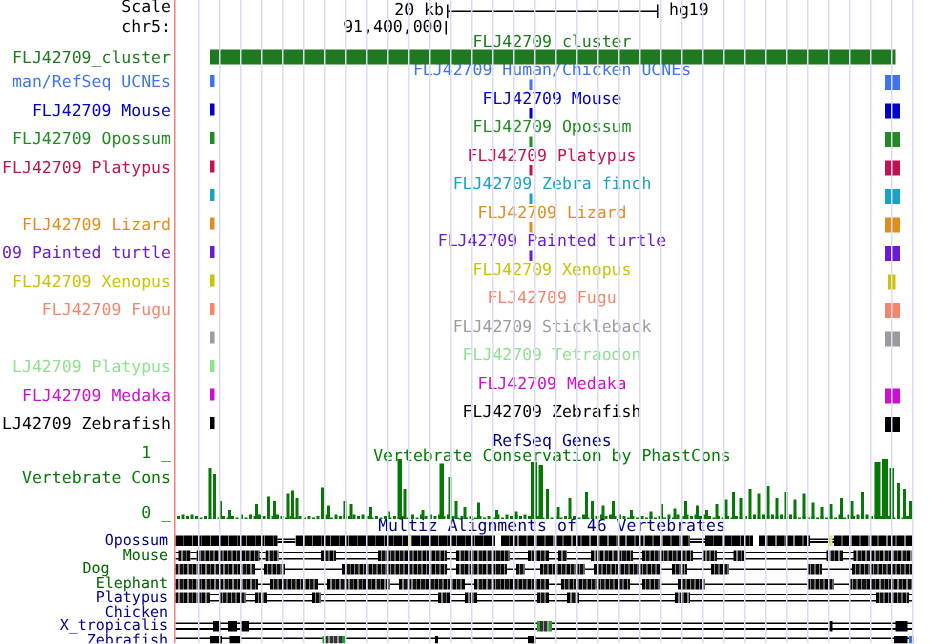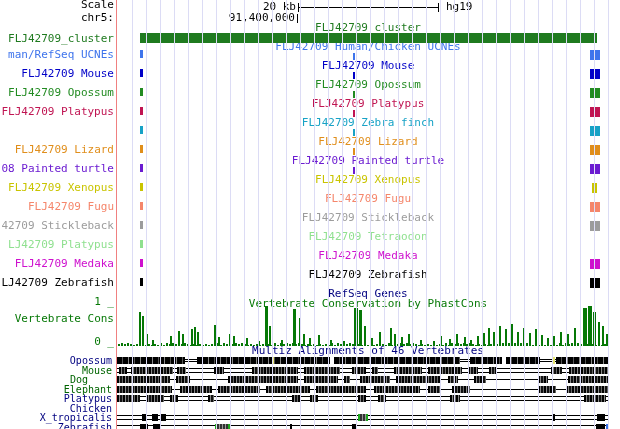--- a/index.html
+++ b/index.html
@@ -95,34 +95,33 @@
     <div class="abs" style="left: 128px; top: 118px; width: 480px; color: rgb(23, 162, 198); text-align: center;">FLJ42709 Zebra finch</div>
     <div class="abs" style="left: 140px; top: 126px; width: 3px; height: 8px; background: rgb(23, 162, 198);"></div>
     <div class="abs" style="left: 353px; top: 129px; width: 2px; height: 7px; background: rgb(23, 162, 198);"></div>
     <div class="abs" style="left: 590px; top: 126px; width: 10px; height: 10px; background: rgb(23, 162, 198);"></div>
     <div class="abs" style="left: 128px; top: 137px; width: 480px; color: rgb(224, 142, 27); text-align: center;">FLJ42709 Lizard</div>
     <div class="abs" style="left: 0px; top: 145px; width: 114px; color: rgb(224, 142, 27); text-align: right;">FLJ42709 Lizard</div>
     <div class="abs" style="left: 140px; top: 145px; width: 3px; height: 8px; background: rgb(224, 142, 27);"></div>
     <div class="abs" style="left: 353px; top: 148px; width: 2px; height: 7px; background: rgb(224, 142, 27);"></div>
     <div class="abs" style="left: 590px; top: 145px; width: 10px; height: 10px; background: rgb(224, 142, 27);"></div>
     <div class="abs" style="left: 128px; top: 156px; width: 480px; color: rgb(107, 27, 209); text-align: center;">FLJ42709 Painted turtle</div>
-    <div class="abs" style="left: 0px; top: 164px; width: 114px; color: rgb(107, 27, 209); text-align: right;">08 Painted turtle</div>
+    <div class="abs" style="left: 0px; top: 164px; width: 114px; color: rgb(107, 27, 209); text-align: right;">09 Painted turtle</div>
     <div class="abs" style="left: 140px; top: 164px; width: 3px; height: 8px; background: rgb(107, 27, 209);"></div>
     <div class="abs" style="left: 353px; top: 167px; width: 2px; height: 7px; background: rgb(107, 27, 209);"></div>
     <div class="abs" style="left: 590px; top: 164px; width: 10px; height: 10px; background: rgb(107, 27, 209);"></div>
     <div class="abs" style="left: 128px; top: 175px; width: 480px; color: rgb(201, 196, 0); text-align: center;">FLJ42709 Xenopus</div>
     <div class="abs" style="left: 0px; top: 183px; width: 114px; color: rgb(201, 196, 0); text-align: right;">FLJ42709 Xenopus</div>
     <div class="abs" style="left: 140px; top: 183px; width: 3px; height: 8px; background: rgb(201, 196, 0);"></div>
     <div class="abs" style="left: 592px; top: 183px; width: 5px; height: 10px; background: rgb(201, 196, 0);"></div>
     <div class="abs" style="left: 128px; top: 194px; width: 480px; color: rgb(245, 134, 107); text-align: center;">FLJ42709 Fugu</div>
     <div class="abs" style="left: 0px; top: 202px; width: 114px; color: rgb(245, 134, 107); text-align: right;">FLJ42709 Fugu</div>
     <div class="abs" style="left: 140px; top: 202px; width: 3px; height: 8px; background: rgb(245, 134, 107);"></div>
     <div class="abs" style="left: 590px; top: 202px; width: 10px; height: 10px; background: rgb(245, 134, 107);"></div>
     <div class="abs" style="left: 128px; top: 213px; width: 480px; color: rgb(156, 156, 156); text-align: center;">FLJ42709 Stickleback</div>
-    <div class="abs" style="left: 0px; top: 221px; width: 114px; color: rgb(156, 156, 156); text-align: right;">42709 Stickleback</div>
     <div class="abs" style="left: 140px; top: 221px; width: 3px; height: 8px; background: rgb(156, 156, 156);"></div>
     <div class="abs" style="left: 590px; top: 221px; width: 10px; height: 10px; background: rgb(156, 156, 156);"></div>
     <div class="abs" style="left: 128px; top: 232px; width: 480px; color: rgb(143, 224, 143); text-align: center;">FLJ42709 Tetraodon</div>
     <div class="abs" style="left: 0px; top: 240px; width: 114px; color: rgb(143, 224, 143); text-align: right;">LJ42709 Platypus</div>
     <div class="abs" style="left: 140px; top: 240px; width: 3px; height: 8px; background: rgb(143, 224, 143);"></div>
     <div class="abs" style="left: 128px; top: 251px; width: 480px; color: rgb(206, 16, 206); text-align: center;">FLJ42709 Medaka</div>
     <div class="abs" style="left: 0px; top: 259px; width: 114px; color: rgb(206, 16, 206); text-align: right;">FLJ42709 Medaka</div>
     <div class="abs" style="left: 140px; top: 259px; width: 3px; height: 8px; background: rgb(206, 16, 206);"></div>
     <div class="abs" style="left: 590px; top: 259px; width: 10px; height: 10px; background: rgb(206, 16, 206);"></div>
     <div class="abs" style="left: 128px; top: 270px; width: 480px; color: rgb(0, 0, 0); text-align: center;">FLJ42709 Zebrafish</div>
@@ -151,21 +150,21 @@
     <div class="abs stripe" style="left: 252px; top: 366.5px; width: 46px; height: 7px;"></div>
     <div class="abs stripe" style="left: 304px; top: 366.5px; width: 36px; height: 7px;"></div>
     <div class="abs stripe" style="left: 352px; top: 366.5px; width: 14px; height: 7px;"></div>
     <div class="abs stripe" style="left: 372px; top: 366.5px; width: 6px; height: 7px;"></div>
     <div class="abs stripe" style="left: 394px; top: 366.5px; width: 28px; height: 7px;"></div>
     <div class="abs stripe" style="left: 428px; top: 366.5px; width: 34px; height: 7px;"></div>
     <div class="abs stripe" style="left: 468px; top: 366.5px; width: 10px; height: 7px;"></div>
     <div class="abs stripe" style="left: 489px; top: 366.5px; width: 8px; height: 7px;"></div>
     <div class="abs stripe" style="left: 551px; top: 366.5px; width: 11px; height: 7px;"></div>
     <div class="abs stripe" style="left: 569px; top: 366.5px; width: 39px; height: 7px;"></div>
-    <div class="abs" style="left: 0px; top: 375px; width: 88px; color: rgb(0, 100, 0); text-align: right; font-size: 10px; line-height: 9px;">Dog</div>
+    <div class="abs" style="left: 0px; top: 375px; width: 128px; color: rgb(0, 100, 0); text-align: center; font-size: 10px; line-height: 9px;">Dog</div>
     <div class="abs" style="left: 117px; top: 379px; width: 491px; height: 1px; background: rgb(0, 0, 0);"></div>
     <div class="abs stripe" style="left: 117px; top: 376px; width: 53px; height: 7px;"></div>
     <div class="abs stripe" style="left: 176px; top: 376px; width: 14px; height: 7px;"></div>
     <div class="abs stripe" style="left: 228px; top: 376px; width: 70px; height: 7px;"></div>
     <div class="abs stripe" style="left: 304px; top: 376px; width: 34px; height: 7px;"></div>
     <div class="abs stripe" style="left: 344px; top: 376px; width: 6px; height: 7px;"></div>
     <div class="abs stripe" style="left: 360px; top: 376px; width: 30px; height: 7px;"></div>
     <div class="abs stripe" style="left: 396px; top: 376px; width: 44px; height: 7px;"></div>
     <div class="abs stripe" style="left: 448px; top: 376px; width: 10px; height: 7px;"></div>
     <div class="abs stripe" style="left: 474px; top: 376px; width: 12px; height: 7px;"></div>

